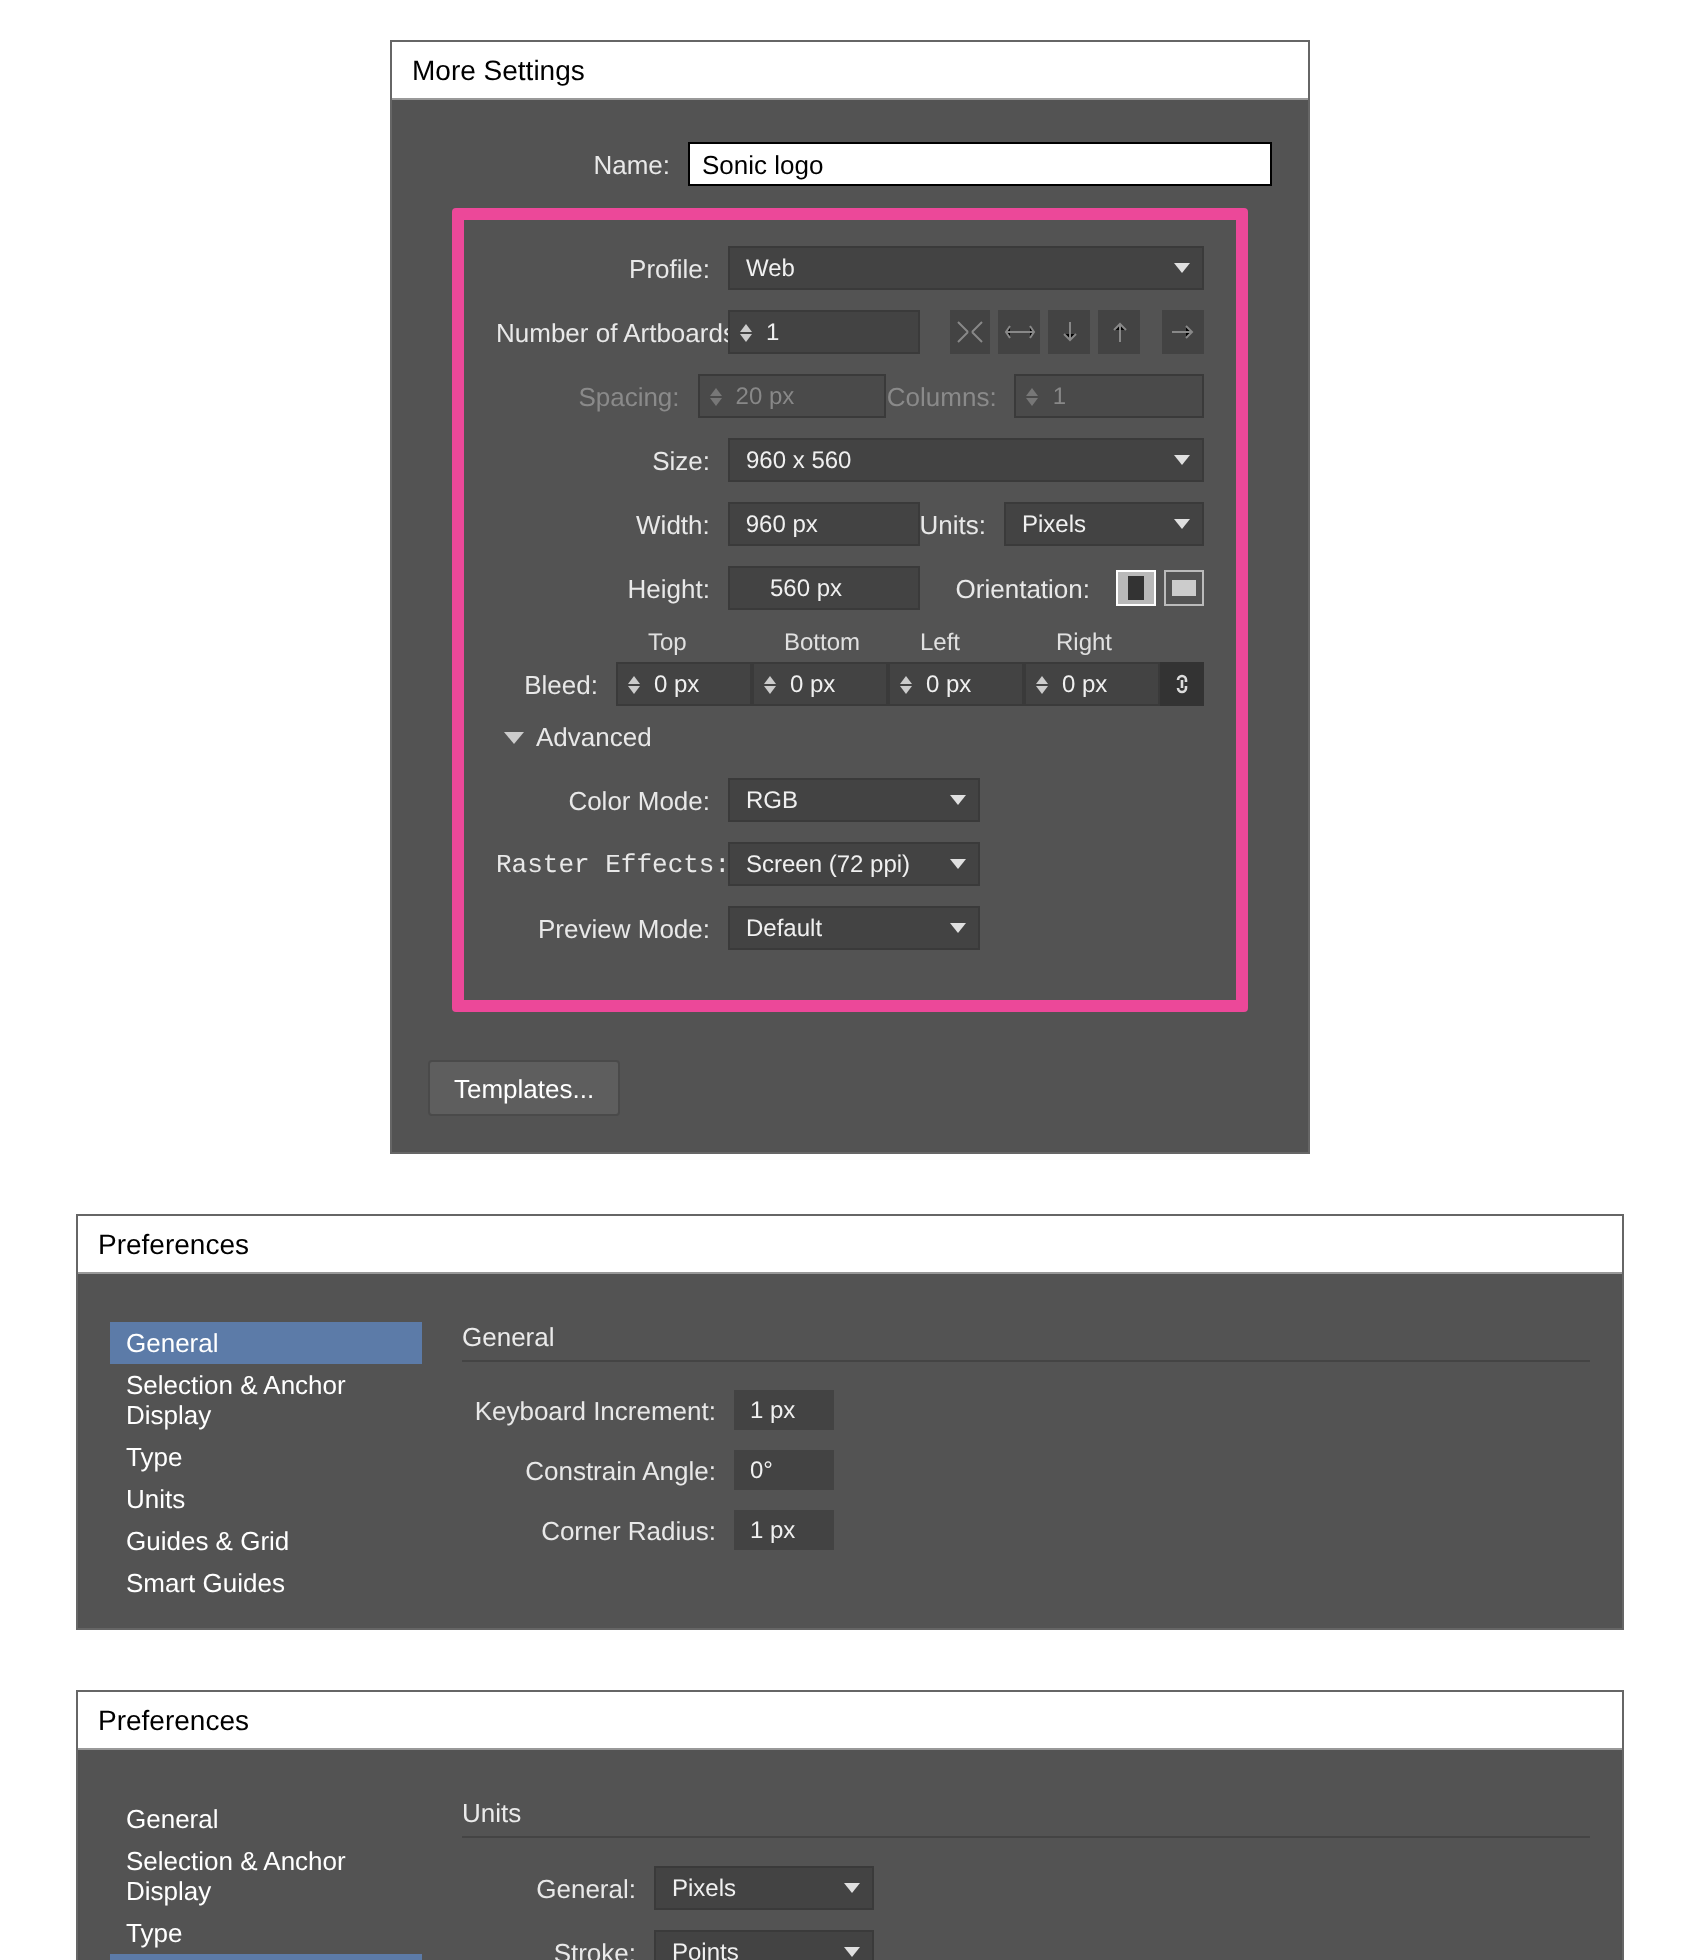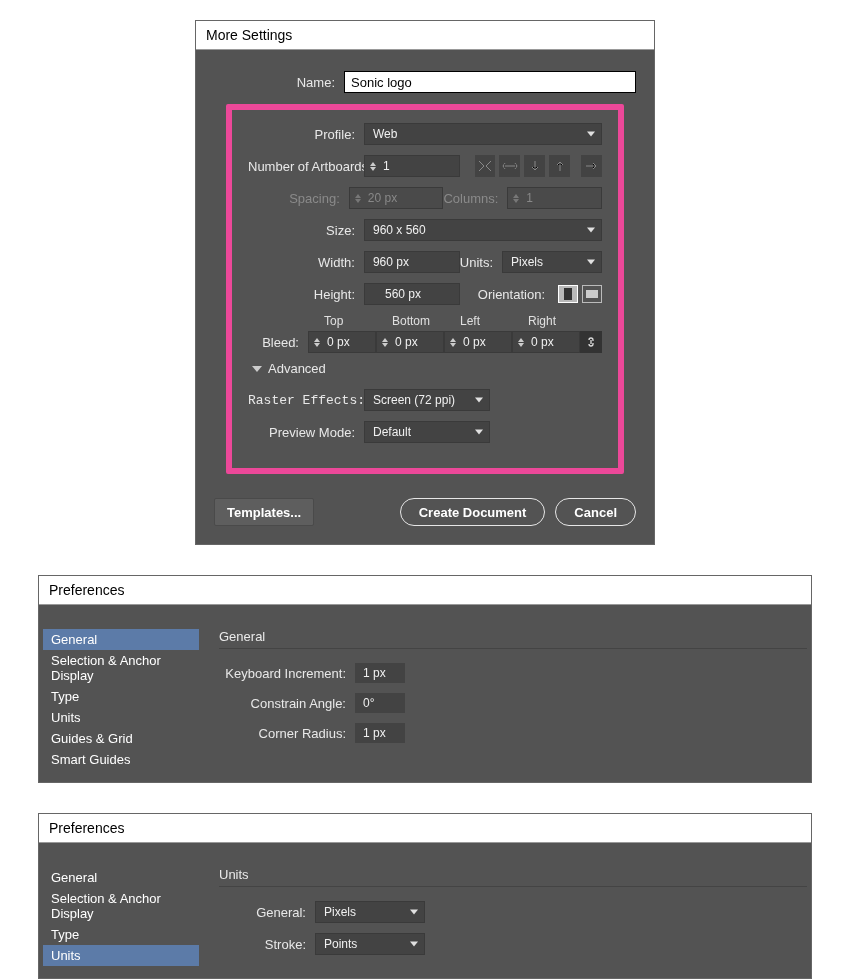--- a/index.html
+++ b/index.html
@@ -105,31 +105,31 @@
     width:22px;height:22px;background:#333;display:flex;align-items:center;justify-content:center;
   }
   .advanced-toggle { display:flex; align-items:center; gap:6px; font-size:13px; color:#e8e8e8; padding-left:4px; margin:4px 0 12px;}
   .tri-down { width:0;height:0;border-left:5px solid transparent;border-right:5px solid transparent;border-top:6px solid #ccc; }
   .btn {
     border:1.5px solid #e6e6e6; border-radius:14px; background:transparent;
     color:#fff; font-size:13px; height:28px; padding:0 18px;
     display:inline-flex;align-items:center;justify-content:center; cursor:default;
   }
   .btn-flat { border-radius:2px; border:1px solid #4a4a4a; background:#5e5e5e; padding:0 12px;}
-  .footer-row { display:flex; justify-content:space-between; align-items:flex-end; margin-top:24px;font-weight:bold;}
+  .footer-row { display:flex; justify-content:space-between; align-items:flex-end; margin-top:24px;}
   .orient-box {
     width:20px;height:18px;border:1px solid #bbb;
     display:inline-flex;align-items:center;justify-content:center;margin-left:4px;
   }
   .orient-box .inner-p { width:8px;height:12px;background:#ccc; }
   .orient-box .inner-l { width:12px;height:8px;background:#ccc; }
   .orient-box.sel { background:#b9b9b9; border-color:#fff;}
   .orient-box.sel .inner-p,.orient-box.sel .inner-l{ background:#333;}
   
-  .pref-body { display:flex; gap:20px; padding: 24px 4px 12px; background:#535353; color:#e6e6e6;}
+  .pref-body { display:flex; gap:20px; padding: 24px 16px 12px; background:#535353; color:#e6e6e6;}
   .pref-sidebar { width:156px; display:flex; flex-direction:column;}
   .pref-item { padding:3px 8px; font-size:13px; color:#fff; }
   .pref-item.active { background:#5c7ba8; }
   .pref-main { flex:1; }
   .pref-main .section-title { font-size:13px; color:#eaeaea; margin-bottom:2px;}
   .pref-main hr { border:none;border-top:1px solid #444; margin:4px 0 14px; }
   .pref-row { display:flex; align-items:center; margin-bottom:10px;}
   .pref-row .lbl { width:136px; }
   .valbox { background:#434343; color:#f0f0f0; font-size:12px; height:20px; padding:0 8px; display:flex; align-items:center; min-width:50px;}
   svg { display:block; }
@@ -314,41 +314,44 @@
             </div>
           </div>
         </div>
 
         <div class="advanced-toggle">
           <div class="tri-down"></div>
           <span>Advanced</span>
         </div>
 
         <div class="row">
+          <div class="lbl" style="width:116px;">Color Mode:</div>
+          <div class="select narrow">
+            <span>RGB</span>
+              <div class="caret"></div>
+          </div>
+        </div>
+        <div class="row">
           <div class="lbl" style="width:116px;font-family:Liberation Mono, monospace;">Raster Effects:</div>
           <div class="select narrow">
             <span>Screen (72 ppi)</span>
               <div class="caret"></div>
           </div>
         </div>
         <div class="row">
           <div class="lbl" style="width:116px;">Preview Mode:</div>
           <div class="select narrow">
             <span>Default</span>
               <div class="caret"></div>
           </div>
         </div>
       </div>
 
       <div class="footer-row">
         <div class="btn btn-flat">Templates...</div>
-        <div style="display:flex;gap:10px;">
-          <div class="btn">Create Document</div>
-          <div class="btn">Cancel</div>
-        </div>
       </div>
 
     </div>
   </div>
 
   <div class="win">
     <div class="win-title">Preferences</div>
     <div class="pref-body">
       <div class="pref-sidebar">
         <div class="pref-item active">General</div>

